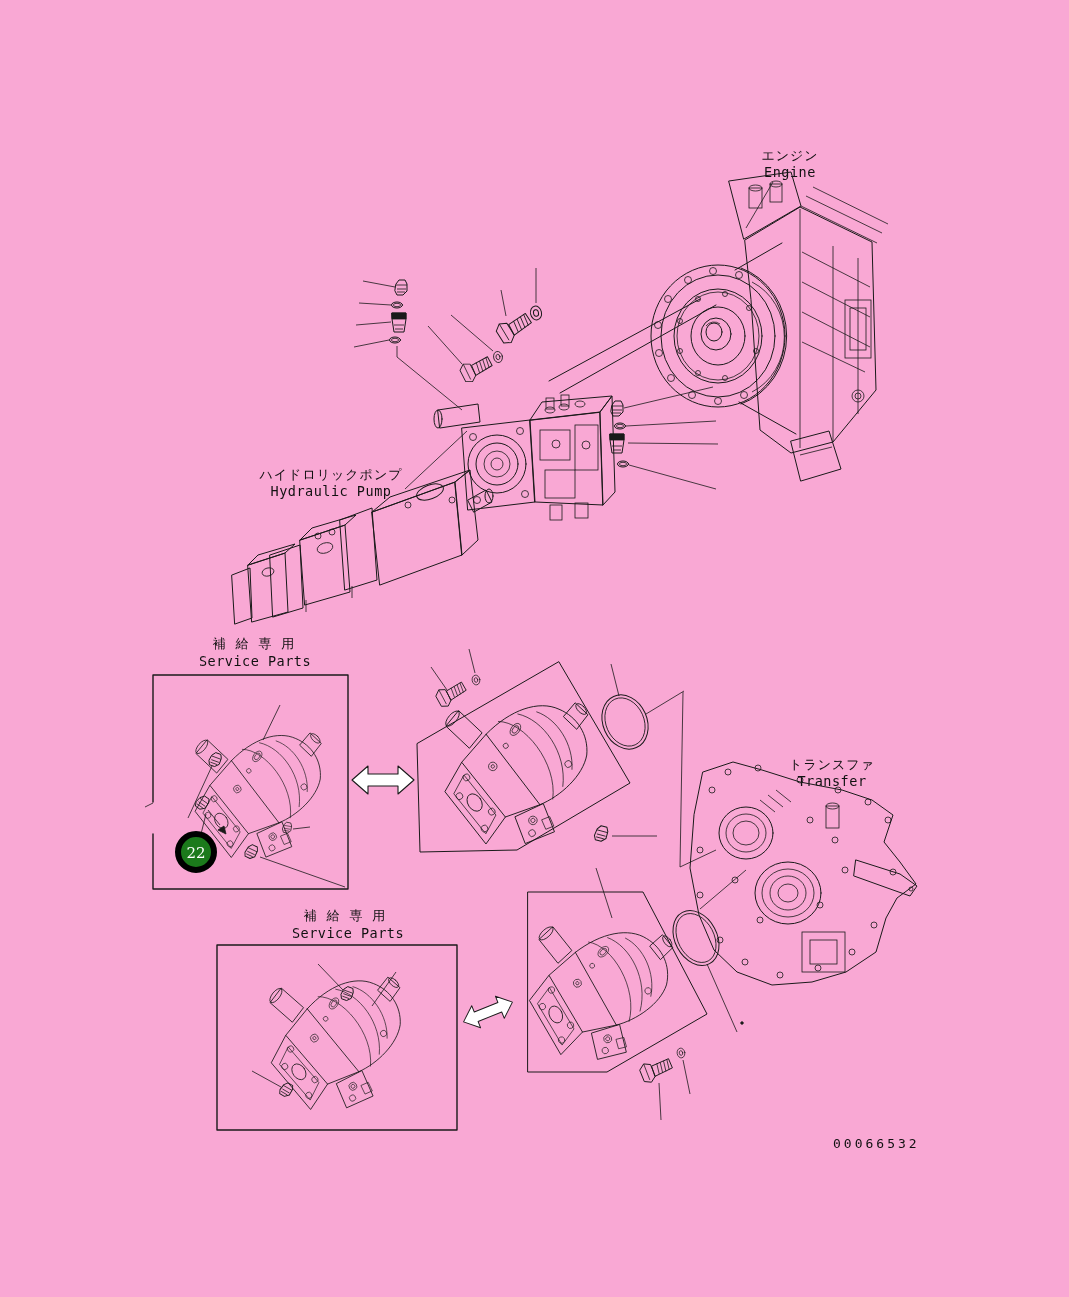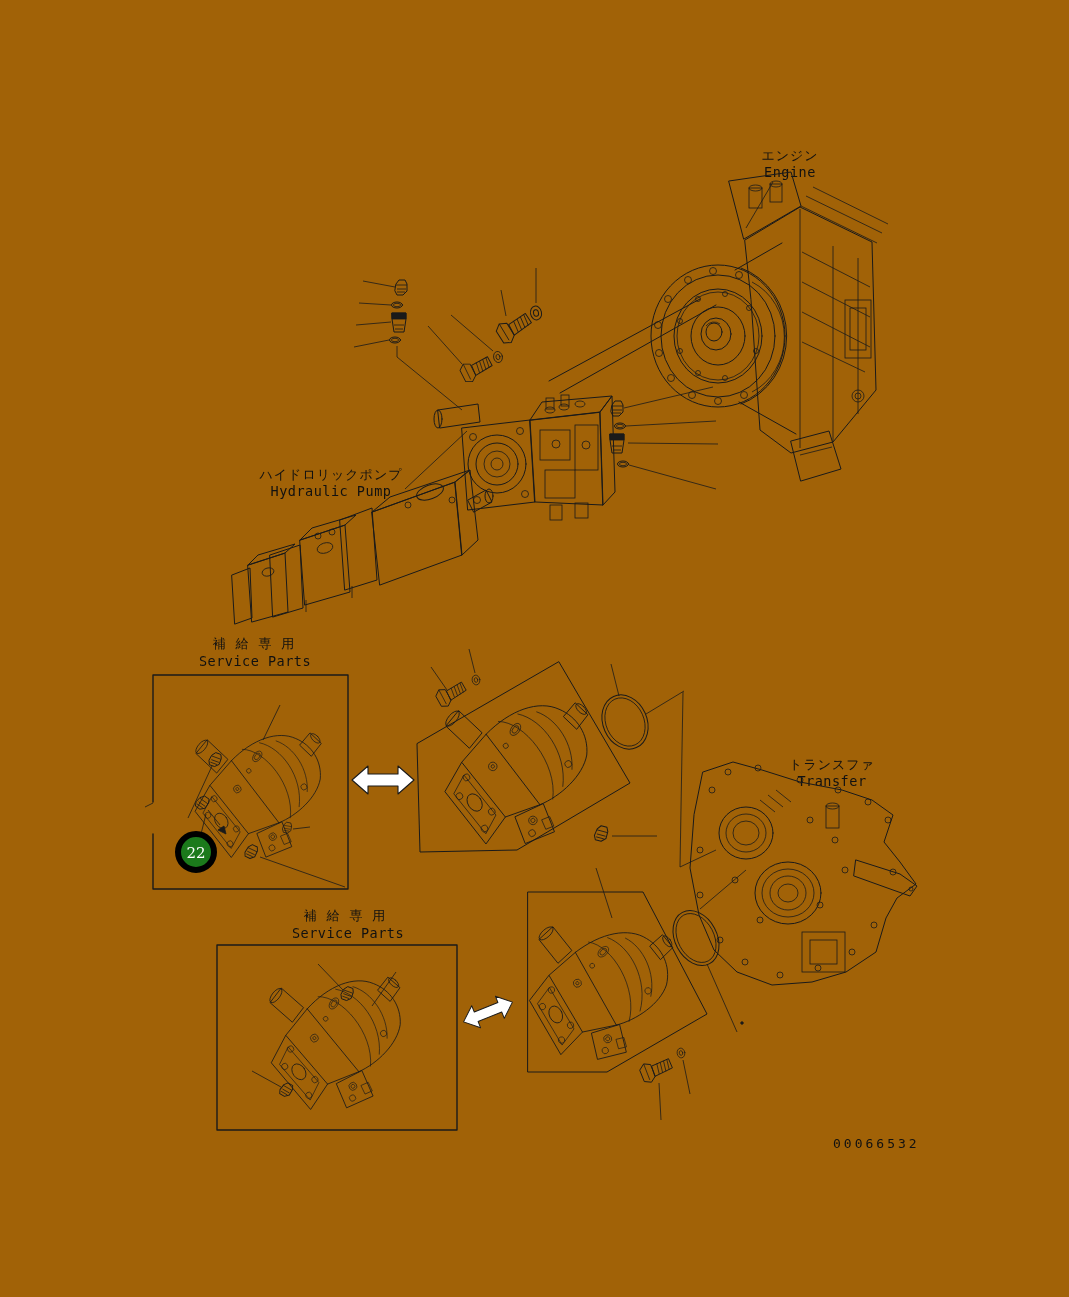--- a/index.html
+++ b/index.html
@@ -1,16 +1,16 @@
 <!DOCTYPE html>
 <html><head>
 <meta charset="utf-8">
 <style>
   html,body{margin:0;padding:0;background:#ffffff;}
-  .stage{width:1069px;height:1297px;position:relative;background:#a16207;}
+  .stage{width:1069px;height:1297px;position:relative;background:#f9a8d4;}
   svg{display:block;}
   .ln{fill:none;stroke:#1a1a1a;stroke-width:1;stroke-linejoin:round;stroke-linecap:round;}
   .ln2{fill:none;stroke:#1a1a1a;stroke-width:1.4;stroke-linejoin:round;stroke-linecap:round;}
   .thin{fill:none;stroke:#1a1a1a;stroke-width:0.8;}
   .dark{fill:#1a1a1a;stroke:#1a1a1a;stroke-width:0.8;}
   .wht{fill:#ffffff;stroke:#1a1a1a;stroke-width:1.1;stroke-linejoin:round;}
   text.lbl{font-family:"DejaVu Sans Mono","Liberation Mono",monospace;fill:#111;}
   text.ja{font-size:13px;letter-spacing:1px;}
   text.en{font-size:13.5px;letter-spacing:0.5px;}
   text.num{font-size:13px;letter-spacing:3px;}

